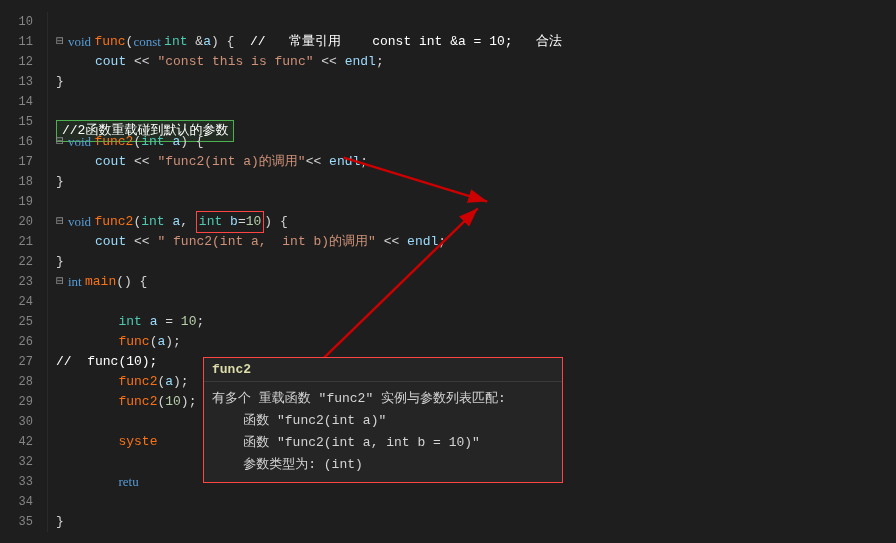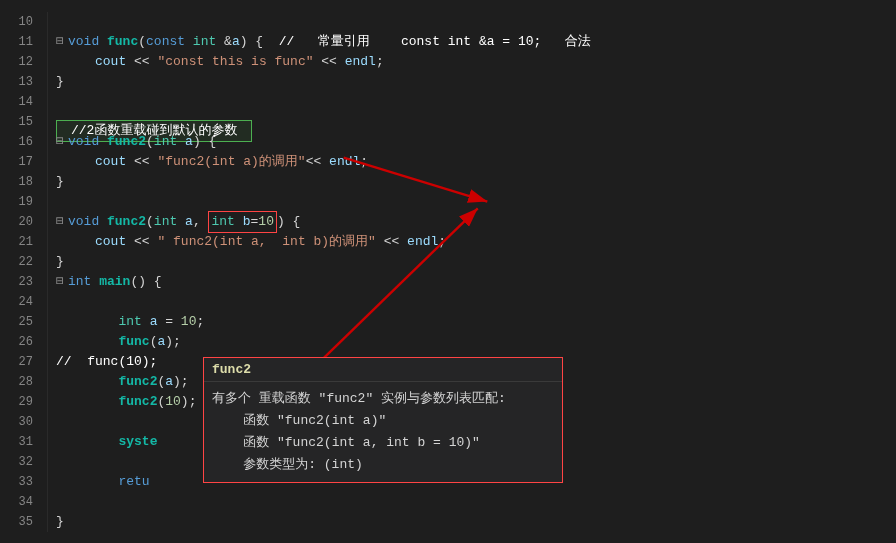--- a/index.html
+++ b/index.html
@@ -45,36 +45,36 @@
     }
     .code-line {
       height: 20px;
       line-height: 20px;
       white-space: pre;
       display: flex;
       align-items: center;
       position: relative;
     }
     
-    .kw { color: #569cd6; } 
+    .kw { color: #569cd6; font-family: Liberation Serif, serif; } 
     .kw2 { color: #4ec9b0; } 
-    .fn { color: #14b8a6; font-weight: bold; } 
+    .fn { color: #f97316; } 
     .cm { color: #ffffff; } 
     .str { color: #ce9178; } 
     .num { color: #b5cea8; } 
     .var { color: #9cdcfe; } 
     .red-box {
       border: 1px solid #ff4444;
       padding: 0 2px;
       display: inline-block;
     }
     .green-box {
       border: 1px solid #4caf50;
       background: rgba(76,175,80,0.1);
-      padding: 0 14px;
+      padding: 0 5px;
       display: inline-block;
       margin-top: 18px;
     }
     .collapse-icon {
       color: #858585;
       display: inline-block;
       width: 12px;
       cursor: pointer;
     }
     
@@ -132,21 +132,21 @@
     <div class="line-num">21</div>
     <div class="line-num">22</div>
     <div class="line-num">23</div>
     <div class="line-num">24</div>
     <div class="line-num">25</div>
     <div class="line-num">26</div>
     <div class="line-num">27</div>
     <div class="line-num">28</div>
     <div class="line-num">29</div>
     <div class="line-num">30</div>
-    <div class="line-num">31</div>
+    <div class="line-num">42</div>
     <div class="line-num">32</div>
     <div class="line-num">33</div>
     <div class="line-num">34</div>
     <div class="line-num">35</div>
   </div>
 
   <div class="code-area">
 
     <div class="code-line"></div>
 

